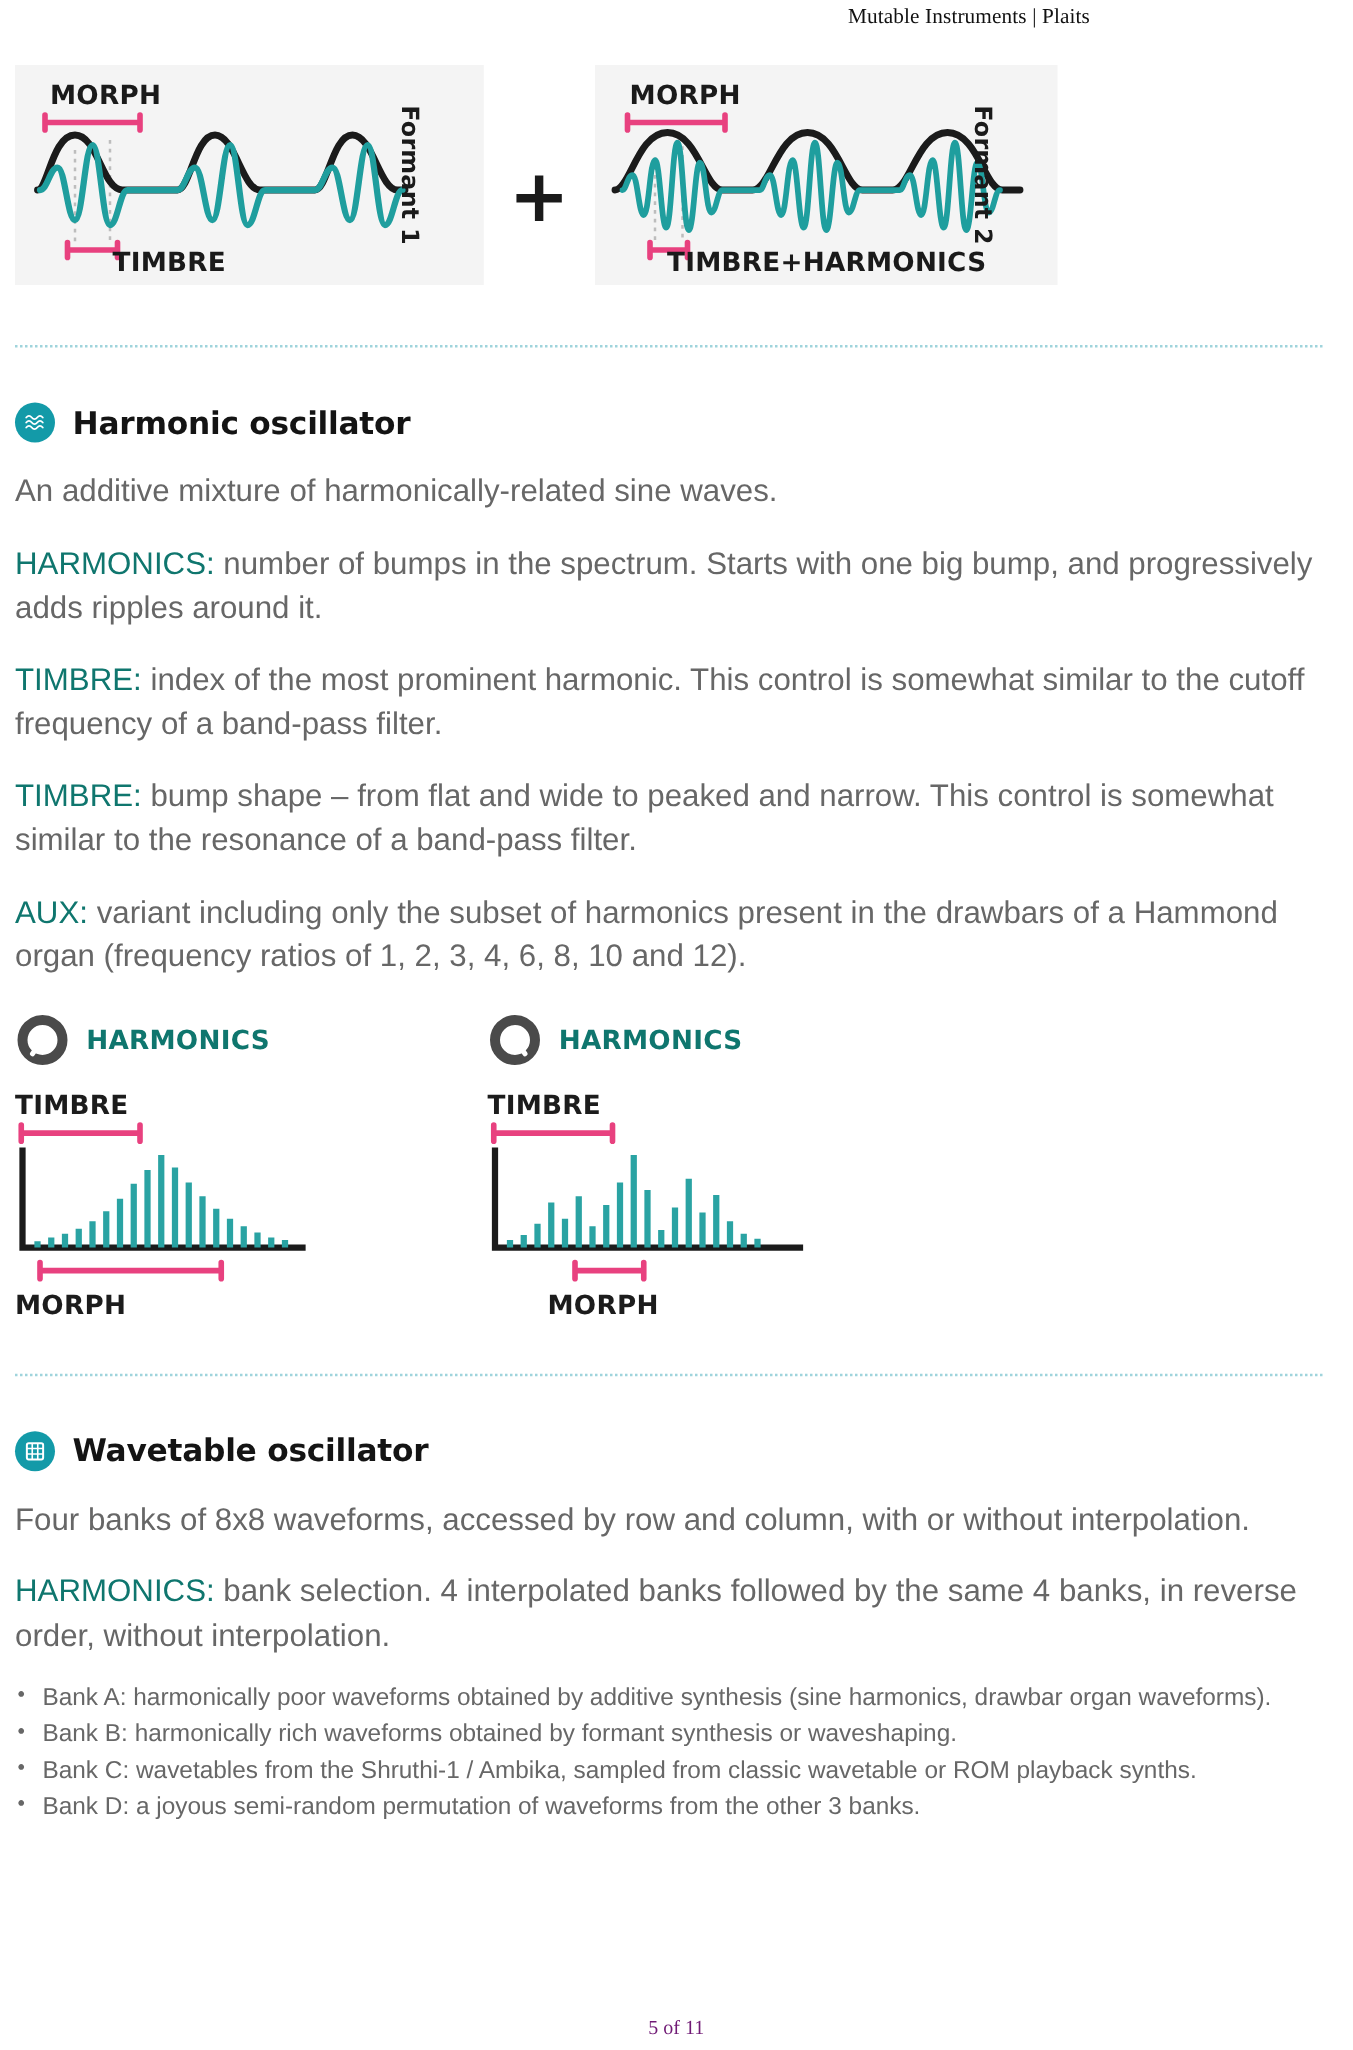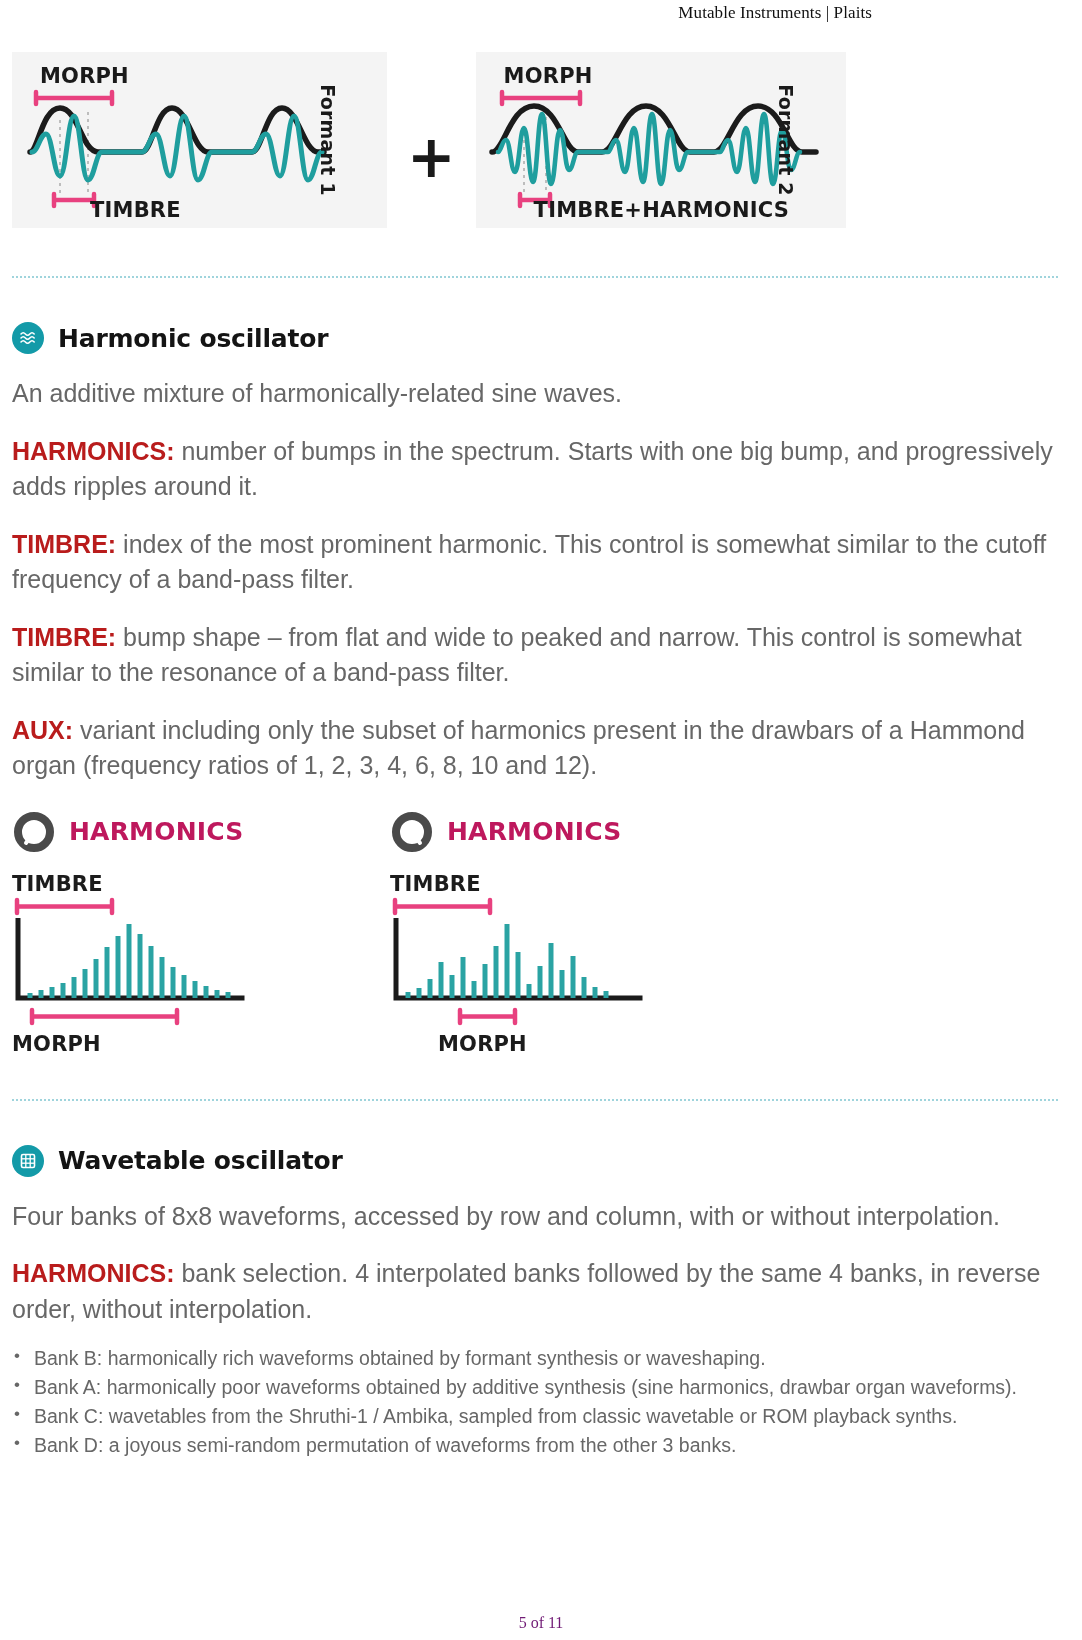--- a/index.html
+++ b/index.html
@@ -114,22 +114,22 @@
   }
 
   
   .para {
     font-size: 25px;
     line-height: 1.42;
     color: #676767;
     margin: 22px 0 0 0;
   }
   .para .lead {
-    font-weight: 700;
-    color: #b91c1c;
+    font-weight: 400;
+    color: #0f766e;
   }
   .bullets {
     margin: 18px 0 0 0;
     padding-left: 22px;
     list-style: none;
   }
   .bullets li {
     font-size: 19.5px;
     line-height: 1.38;
     color: #676767;
@@ -159,22 +159,22 @@
     gap: 13px;
   }
   .knob {
     width: 44px;
     height: 44px;
     flex: none;
   }
   .knob-label {
     font-family: "DejaVu Sans", sans-serif;
     font-weight: 700;
-    font-size: 25px;
-    color: #be185d;
+    font-size: 21px;
+    color: #0f766e;
     letter-spacing: 0.2px;
   }
   .spec-timbre-label {
     font-family: "DejaVu Sans", sans-serif;
     font-weight: 700;
     font-size: 21px;
     color: #1c1c1c;
     margin-top: 18px;
     letter-spacing: 0.2px;
   }
@@ -399,22 +399,22 @@
     <span class="sec-title">Wavetable oscillator</span>
   </div>
 
   <p class="para">Four banks of 8x8 waveforms, accessed by row and column, with or without interpolation.</p>
 
   <p class="para">
     <span class="lead">HARMONICS:</span><span> bank selection. 4 interpolated banks followed by the same 4 banks, in reverse order, without interpolation.</span>
   </p>
 
   <ul class="bullets">
+    <li>Bank A: harmonically poor waveforms obtained by additive synthesis (sine harmonics, drawbar organ waveforms).</li>
     <li>Bank B: harmonically rich waveforms obtained by formant synthesis or waveshaping.</li>
-    <li>Bank A: harmonically poor waveforms obtained by additive synthesis (sine harmonics, drawbar organ waveforms).</li>
     <li>Bank C: wavetables from the Shruthi-1 / Ambika, sampled from classic wavetable or ROM playback synths.</li>
     <li>Bank D: a joyous semi-random permutation of waveforms from the other 3 banks.</li>
   </ul>
 
 
 </div>
 
 <div class="page-footer">
   <span>5 of 11</span>
 </div>

